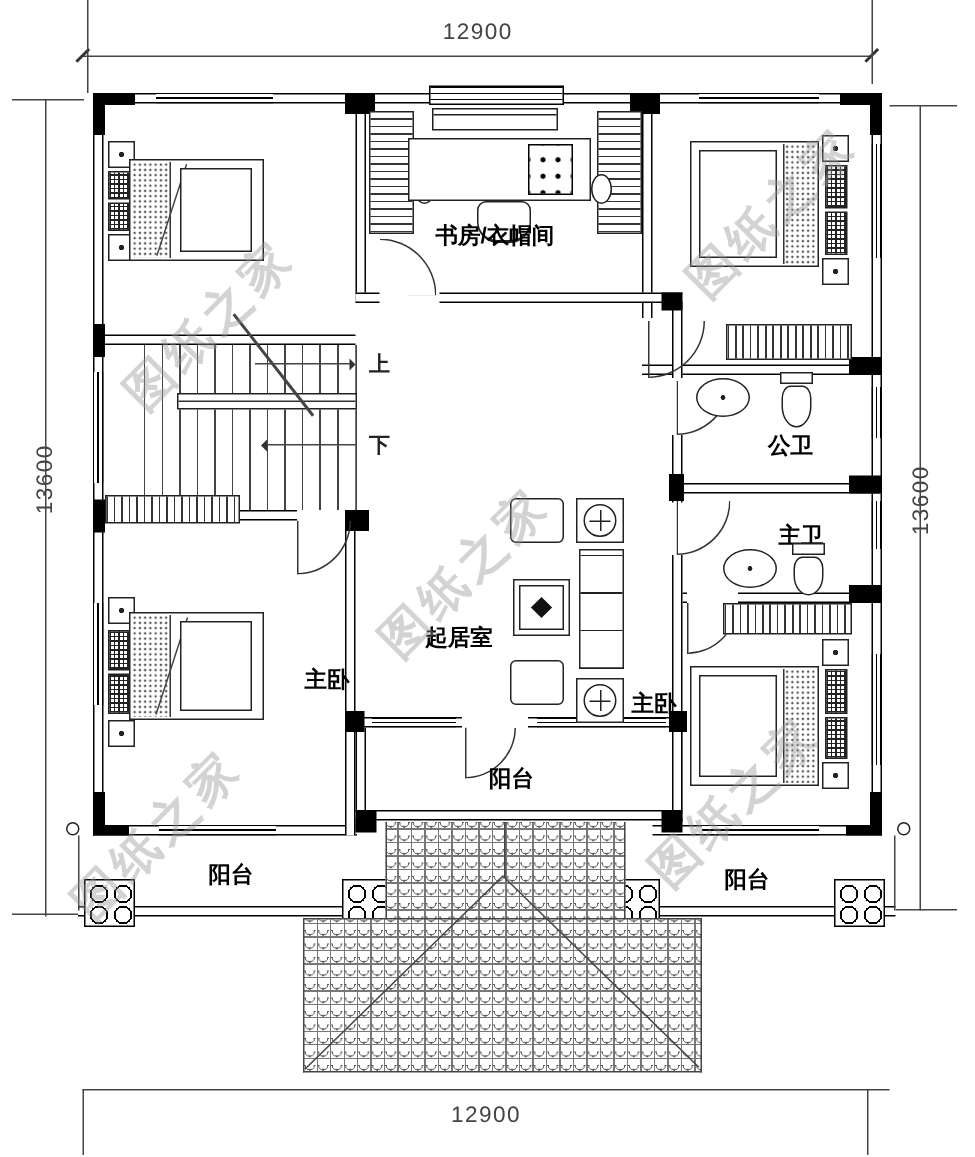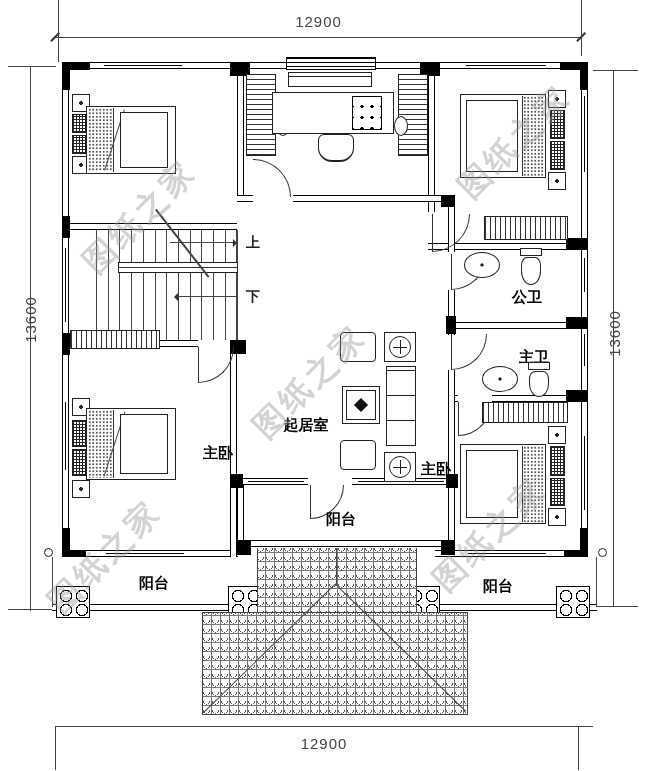--- a/index.html
+++ b/index.html
@@ -169,20 +169,21 @@
   <div class="a furn" style="left:120px;top:112px;width:48px;height:56px"></div>
 
   <div class="a stripeH" style="left:246px;top:74px;width:30px;height:82px"></div>
   <div class="a stripeH" style="left:398px;top:74px;width:30px;height:82px"></div>
   <div class="a oval" style="left:276px;top:116px;width:14px;height:20px"></div>
   <div class="a oval" style="left:394px;top:116px;width:14px;height:20px"></div>
   <div class="a furn" style="left:288px;top:72px;width:84px;height:15px;background-image:linear-gradient(#222,#222);background-size:100% 1px;background-position:center 3px;background-repeat:no-repeat"></div>
   <div class="a furn" style="left:272px;top:92px;width:122px;height:42px"></div>
   <div class="a dotk" style="left:352px;top:96px;width:30px;height:34px"></div>
   <div class="a furn" style="left:318px;top:134px;width:36px;height:28px;border-radius:6px 6px 14px 14px;border-bottom-width:2px"></div>
+  <div class="a lbl" style="left:270px;top:148px;width:120px">书房/衣帽间</div>
 
   <div class="a furn" style="left:460px;top:94px;width:86px;height:84px"></div>
   <div class="a dotp" style="left:522px;top:96px;width:22px;height:80px;border-right:none;border-left:1px solid #333"></div>
   <div class="a furn" style="left:466px;top:100px;width:52px;height:72px"></div>
   <div class="a nst" style="left:548px;top:90px;width:18px;height:18px"></div>
   <div class="a hatch" style="left:550px;top:110px;width:15px;height:29px"></div>
   <div class="a hatch" style="left:550px;top:141px;width:15px;height:29px"></div>
   <div class="a nst" style="left:548px;top:172px;width:18px;height:18px"></div>
   <div class="a stripeV" style="left:484px;top:216px;width:84px;height:24px"></div>
 

